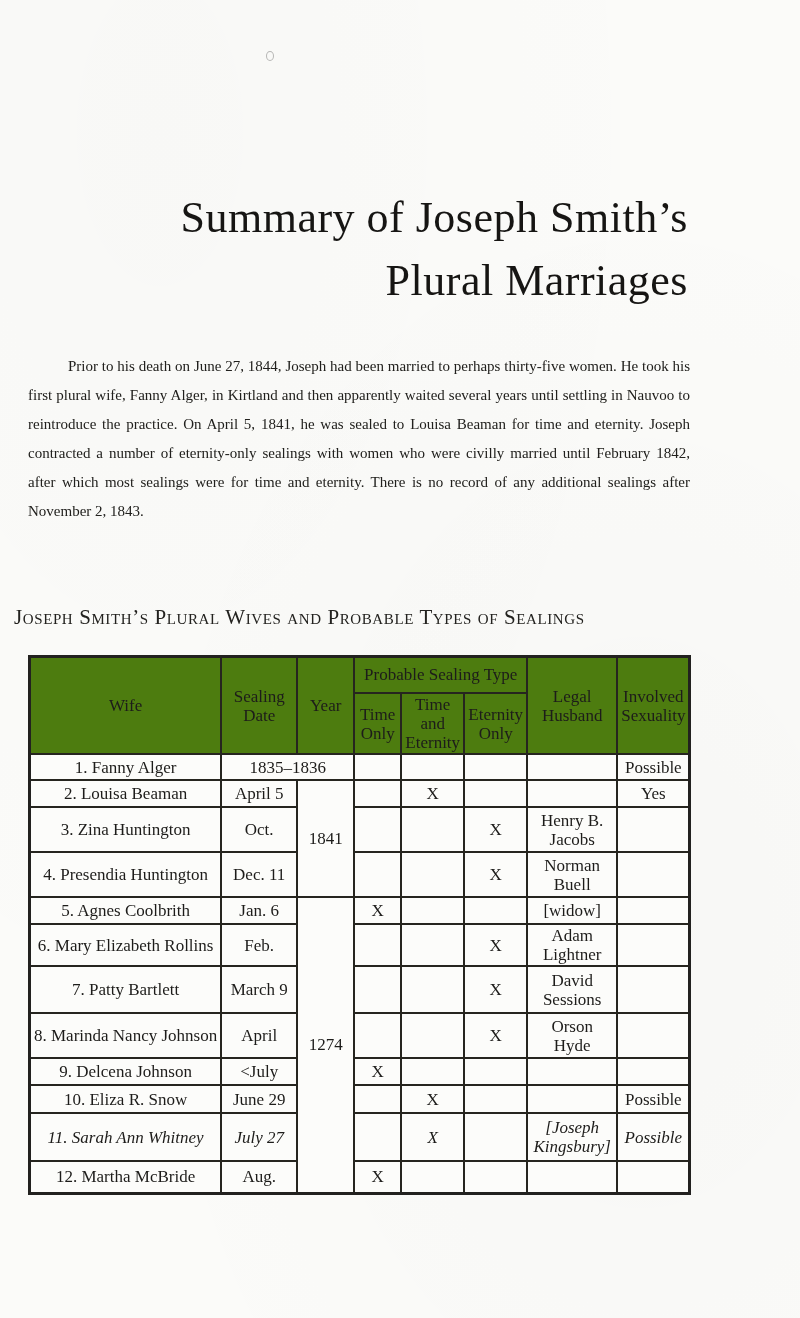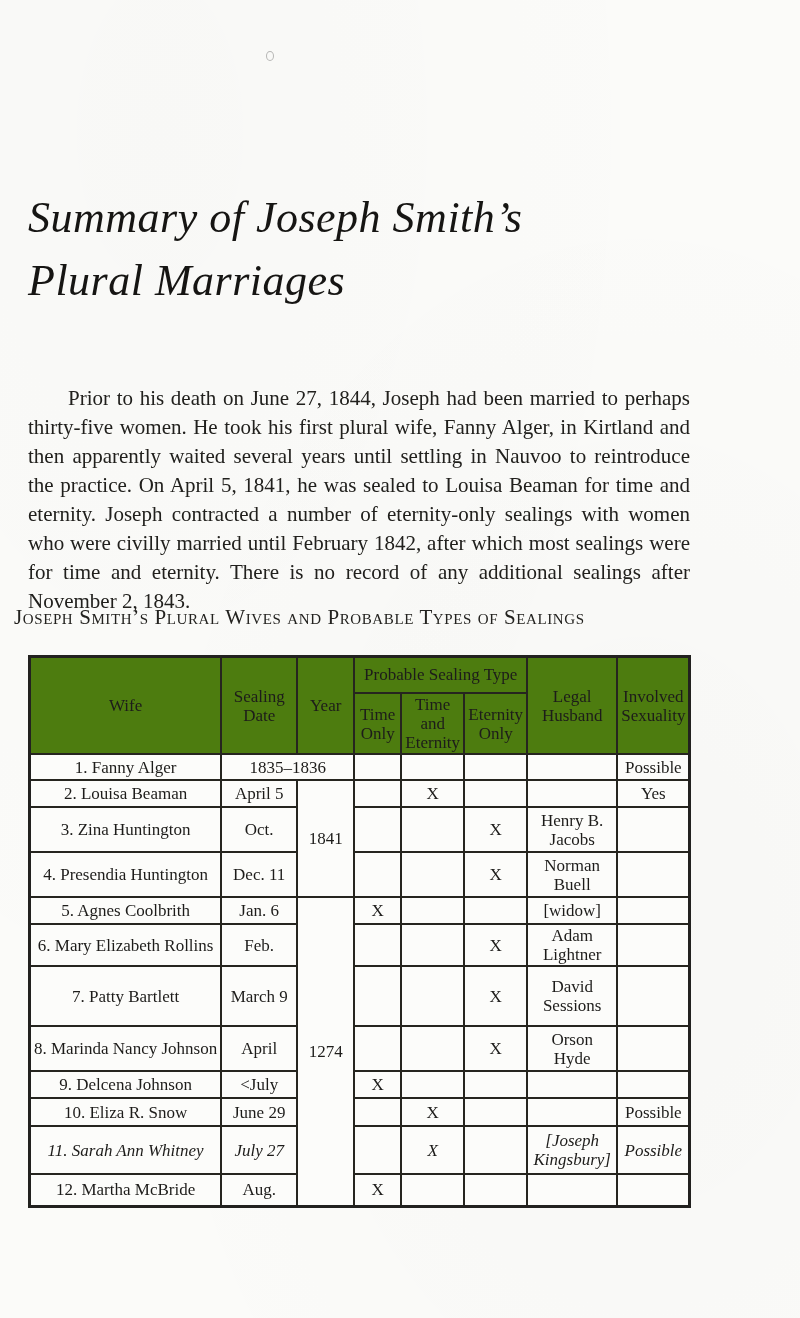--- a/index.html
+++ b/index.html
@@ -20,31 +20,30 @@
   }
   .scan-mark {
     position: absolute; left: 266px; top: 51px;
     width: 6px; height: 8px;
     border: 1.3px solid #8a8a88;
     border-radius: 50%;
     opacity: 0.6;
   }
   .title {
     position: absolute; top: 186px; left: 28px; width: 660px;
-    text-align: left;
+    text-align: right;
     font-size: 44px;
     line-height: 63px;
     letter-spacing: 0.5px;
     white-space: pre-line;
     color: #161513;
-    font-style: italic;
   }
   .intro {
-    position: absolute; top: 384px; left: 28px; width: 662px;
-    font-size: 21px;
+    position: absolute; top: 352px; left: 28px; width: 662px;
+    font-size: 15px;
     line-height: 29px;
     text-align: justify;
     text-indent: 40px;
     color: #21201d;
   }
   .caption {
     position: absolute; top: 605px; left: 14px; width: 676px;
     text-align: left;
     font-variant: small-caps;
     font-size: 21px;
@@ -181,21 +180,21 @@
         <tr style="height:33px;">
           <td class="wife-cell">6. Mary Elizabeth Rollins</td>
           <td>Feb.</td>
           <td class="xmark"></td>
           <td class="xmark"></td>
           <td class="xmark">X</td>
           <td class="pre">Adam
 Lightner</td>
           <td></td>
         </tr>
-        <tr style="height:60px;">
+        <tr style="height:47px;">
           <td class="wife-cell">7. Patty Bartlett</td>
           <td>March 9</td>
           <td class="xmark"></td>
           <td class="xmark"></td>
           <td class="xmark">X</td>
           <td class="pre">David
 Sessions</td>
           <td></td>
         </tr>
         <tr style="height:45px;">

